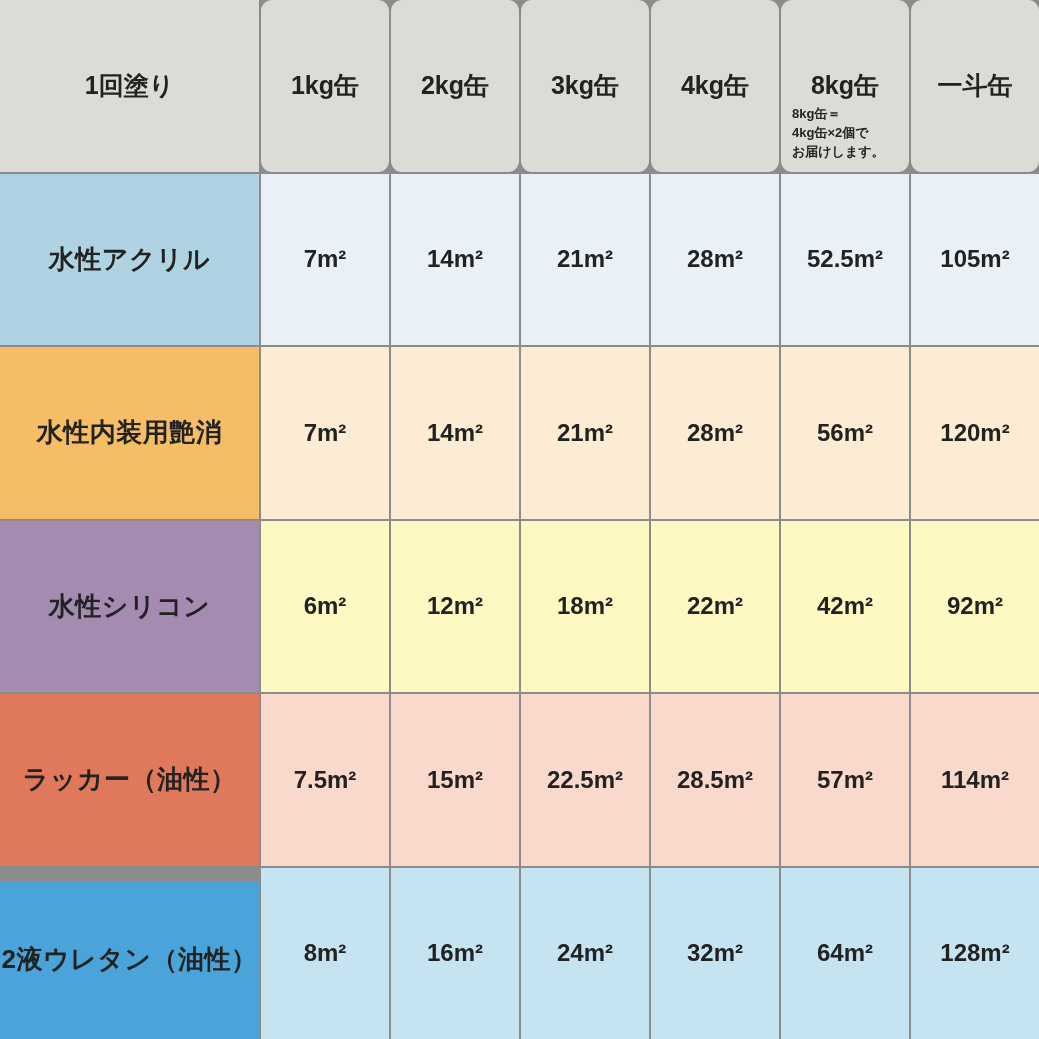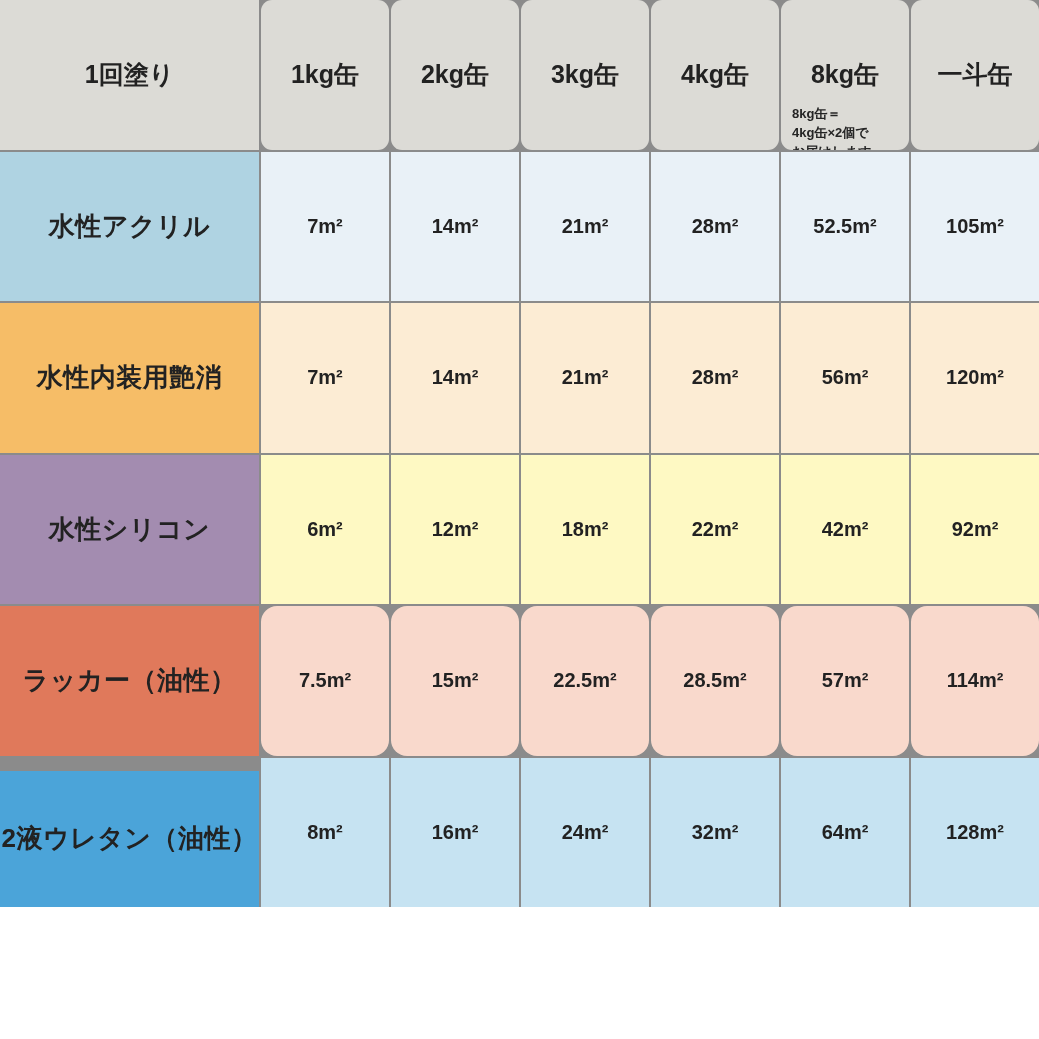--- a/index.html
+++ b/index.html
@@ -2,21 +2,21 @@
 <html><head>
 <meta charset="utf-8">
 <style>
   html, body {
     margin: 0;
     padding: 0;
     background: #ffffff;
   }
   .coverage-table {
     width: 1039px;
-    height: 907px;
+    height: 1039px;
     display: grid;
     grid-template-columns: 259px repeat(6, 1fr);
     grid-template-rows: repeat(6, 1fr);
     gap: 2px;
     background: #8b8b8b; 
     font-family: "Liberation Sans", "DejaVu Sans", sans-serif;
     font-weight: bold;
     color: #222222;
     box-sizing: border-box;
   }
@@ -46,31 +46,31 @@
     font-size: 13px;
     line-height: 1.45;
     white-space: pre-line;
     color: #242424;
   }
   .row-label {
     font-size: 26px;
     letter-spacing: 0.5px;
   }
   .data-cell {
-    font-size: 20px;
+    font-size: 24px;
   }
   
   .r0 .row-label, .label-r0 { background: #afd3e2; }
   .cell-r0  { background: #e9f1f7; }
   .label-r1 { background: #f6bd67; }
   .cell-r1  { background: #fcecd4; }
   .label-r2 { background: #a38cb0; }
   .cell-r2  { background: #fef9c3; }
   .label-r3 { background: #e0795b; }
-  .cell-r3  { background: #f9d9cc; border-radius: 16px; }
+  .cell-r3  { background: #f9d9cc; }
   .label-r4 { background: #4ba4d9; margin-top: 13px; }
   .cell-r4  { background: #c6e3f2; }
 </style>
 </head>
 <body>
 
 <div class="coverage-table">
 
   <div class="cell corner-cell">1回塗り</div>
   <div class="cell header-cell">1kg缶</div>

